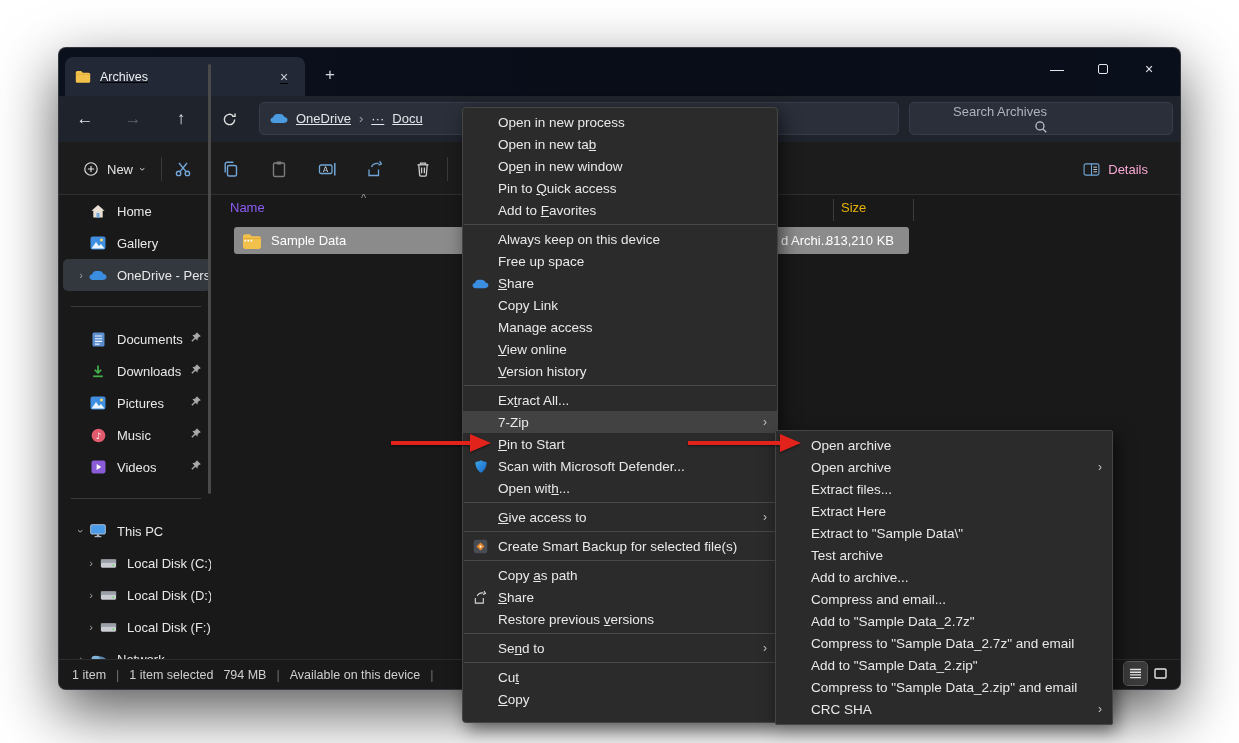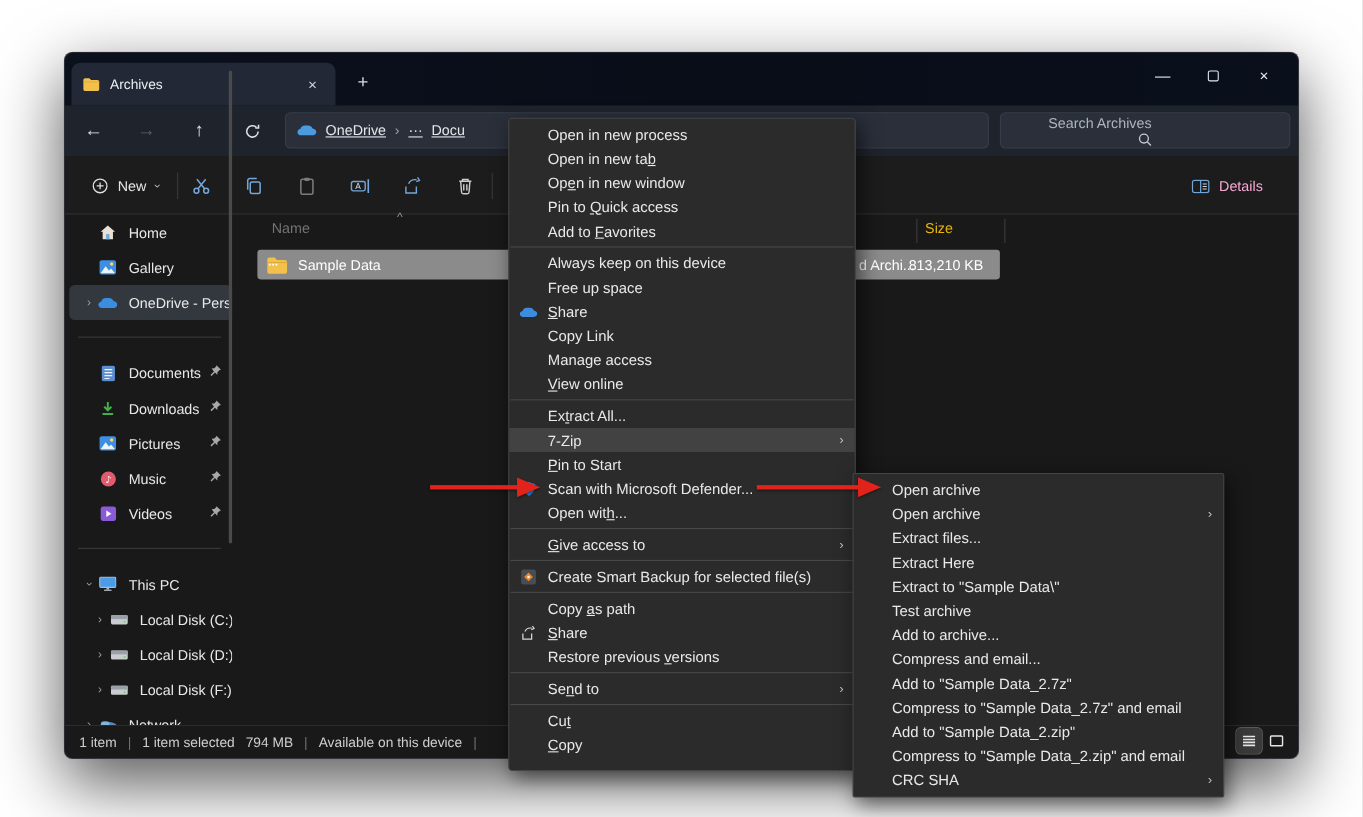--- a/index.html
+++ b/index.html
@@ -18,21 +18,21 @@
   
   .win {
     position:absolute; left:58px; top:47px; width:1123px; height:643px;
     background:#191919; border:1px solid rgba(120,130,150,.28); border-radius:8px;
     box-shadow:0 22px 60px rgba(0,0,0,.65);
   }
   .titlebar { position:absolute; left:0; top:0; width:100%; height:48px;
     background:linear-gradient(90deg,#0b101d 0%, #090d18 55%, #0a0f1c 100%);
     border-radius:8px 8px 0 0; }
   .tab { position:absolute; left:6px; top:9px; width:240px; height:39px; background:#222835;
-    border-radius:8px 8px 0 0; display:flex; align-items:center; padding:0 10px; gap:9px; }
+    border-radius:8px 8px 0 0; display:flex; align-items:center; padding:0 10px; gap:9px;text-decoration:underline; }
   .tab .t-label { color:#eceff3; font-size:12.5px; flex:1; }
   .tab .t-close { color:#c9ced6; font-size:14px; width:22px; height:22px; display:flex; align-items:center; justify-content:center; border-radius:4px; }
   .newtab { position:absolute; left:258px; top:14px; width:26px; height:26px; color:#d4d8de; font-size:17px;
     display:flex; align-items:center; justify-content:center; border-radius:4px; }
   .caption { position:absolute; right:8px; top:6px; display:flex; }
   .cap-btn { width:46px; height:30px; display:flex; align-items:center; justify-content:center; color:#e4e7eb; font-size:14px; }
   .cap-max i { display:block; width:10px; height:10px; border:1.2px solid #e4e7eb; border-radius:2px; }
 
   .navbar { position:absolute; left:0; top:48px; width:100%; height:46px; background:#1f232c; }
   .nav-ico { position:absolute; top:8px; width:32px; height:30px; display:flex; align-items:center; justify-content:center;
@@ -62,21 +62,21 @@
   .sb-chev.down { transform:rotate(90deg); }
   .sb-ico { width:18px; height:16px; margin-right:10px; flex:none; display:flex; align-items:center; justify-content:center; }
   .sb-label { flex:1; white-space:nowrap; overflow:hidden; }
   .sb-pin { width:16px; height:16px; margin-right:6px; flex:none; opacity:.85; }
   .sb-sep { height:32px; position:relative; }
   .sb-sep::after { content:""; position:absolute; left:12px; right:14px; top:15px; height:1px; background:#3a3a3a; }
   .sb-lvl1 .sb-chev { margin-left:20px; }
   .sb-scroll { position:absolute; left:149px; top:16px; width:3px; height:430px; background:#4a4a4a; border-radius:2px; }
 
   
-  .col-name { position:absolute; left:188px; top:152px; color:#737373; font-size:13px; }
+  .col-name { position:absolute; left:171px; top:152px; color:#8b5cf6; font-size:13px; }
   .col-sort { position:absolute; left:302px; top:144px; color:#9a9a9a; font-size:11px; }
   .col-size { position:absolute; left:782px; top:152px; color:#eab308; font-size:13px; }
   .col-line { position:absolute; top:151px; width:1px; height:22px; background:#3d3d3d; }
   .file-row { position:absolute; left:175px; top:179px; width:675px; height:27px; background:#8b8b8b; border-radius:3px;
     display:flex; align-items:center; color:#ffffff; font-size:13px; }
   .file-row .f-ico { width:20px; height:16px; margin:0 9px 0 8px; flex:none; }
   .file-row .f-type { position:absolute; left:547px; }
   .file-row .f-size { position:absolute; right:15px; }
 
   
@@ -484,20 +484,23 @@
     </div>
     <div class="mi">
       <span class="mi-label">Copy Link</span>
     </div>
     <div class="mi">
       <span class="mi-label">Manage access</span>
     </div>
     <div class="mi">
       <span class="mi-label"><span class="ul">V</span>iew online</span>
     </div>
+    <div class="mi">
+      <span class="mi-label"><span class="ul">V</span>ersion history</span>
+    </div>
     <div class="msep"></div>
     <div class="mi">
       <span class="mi-label">Ex<span class="ul">t</span>ract All...</span>
     </div>
     <div class="mi hl" style="background: rgb(66, 66, 66);">
       <span class="mi-label">7-Zip</span>
       <span class="mi-chev">›</span>
     </div>
     <div class="mi">
       <span class="mi-label"><span class="ul">P</span>in to Start</span>

